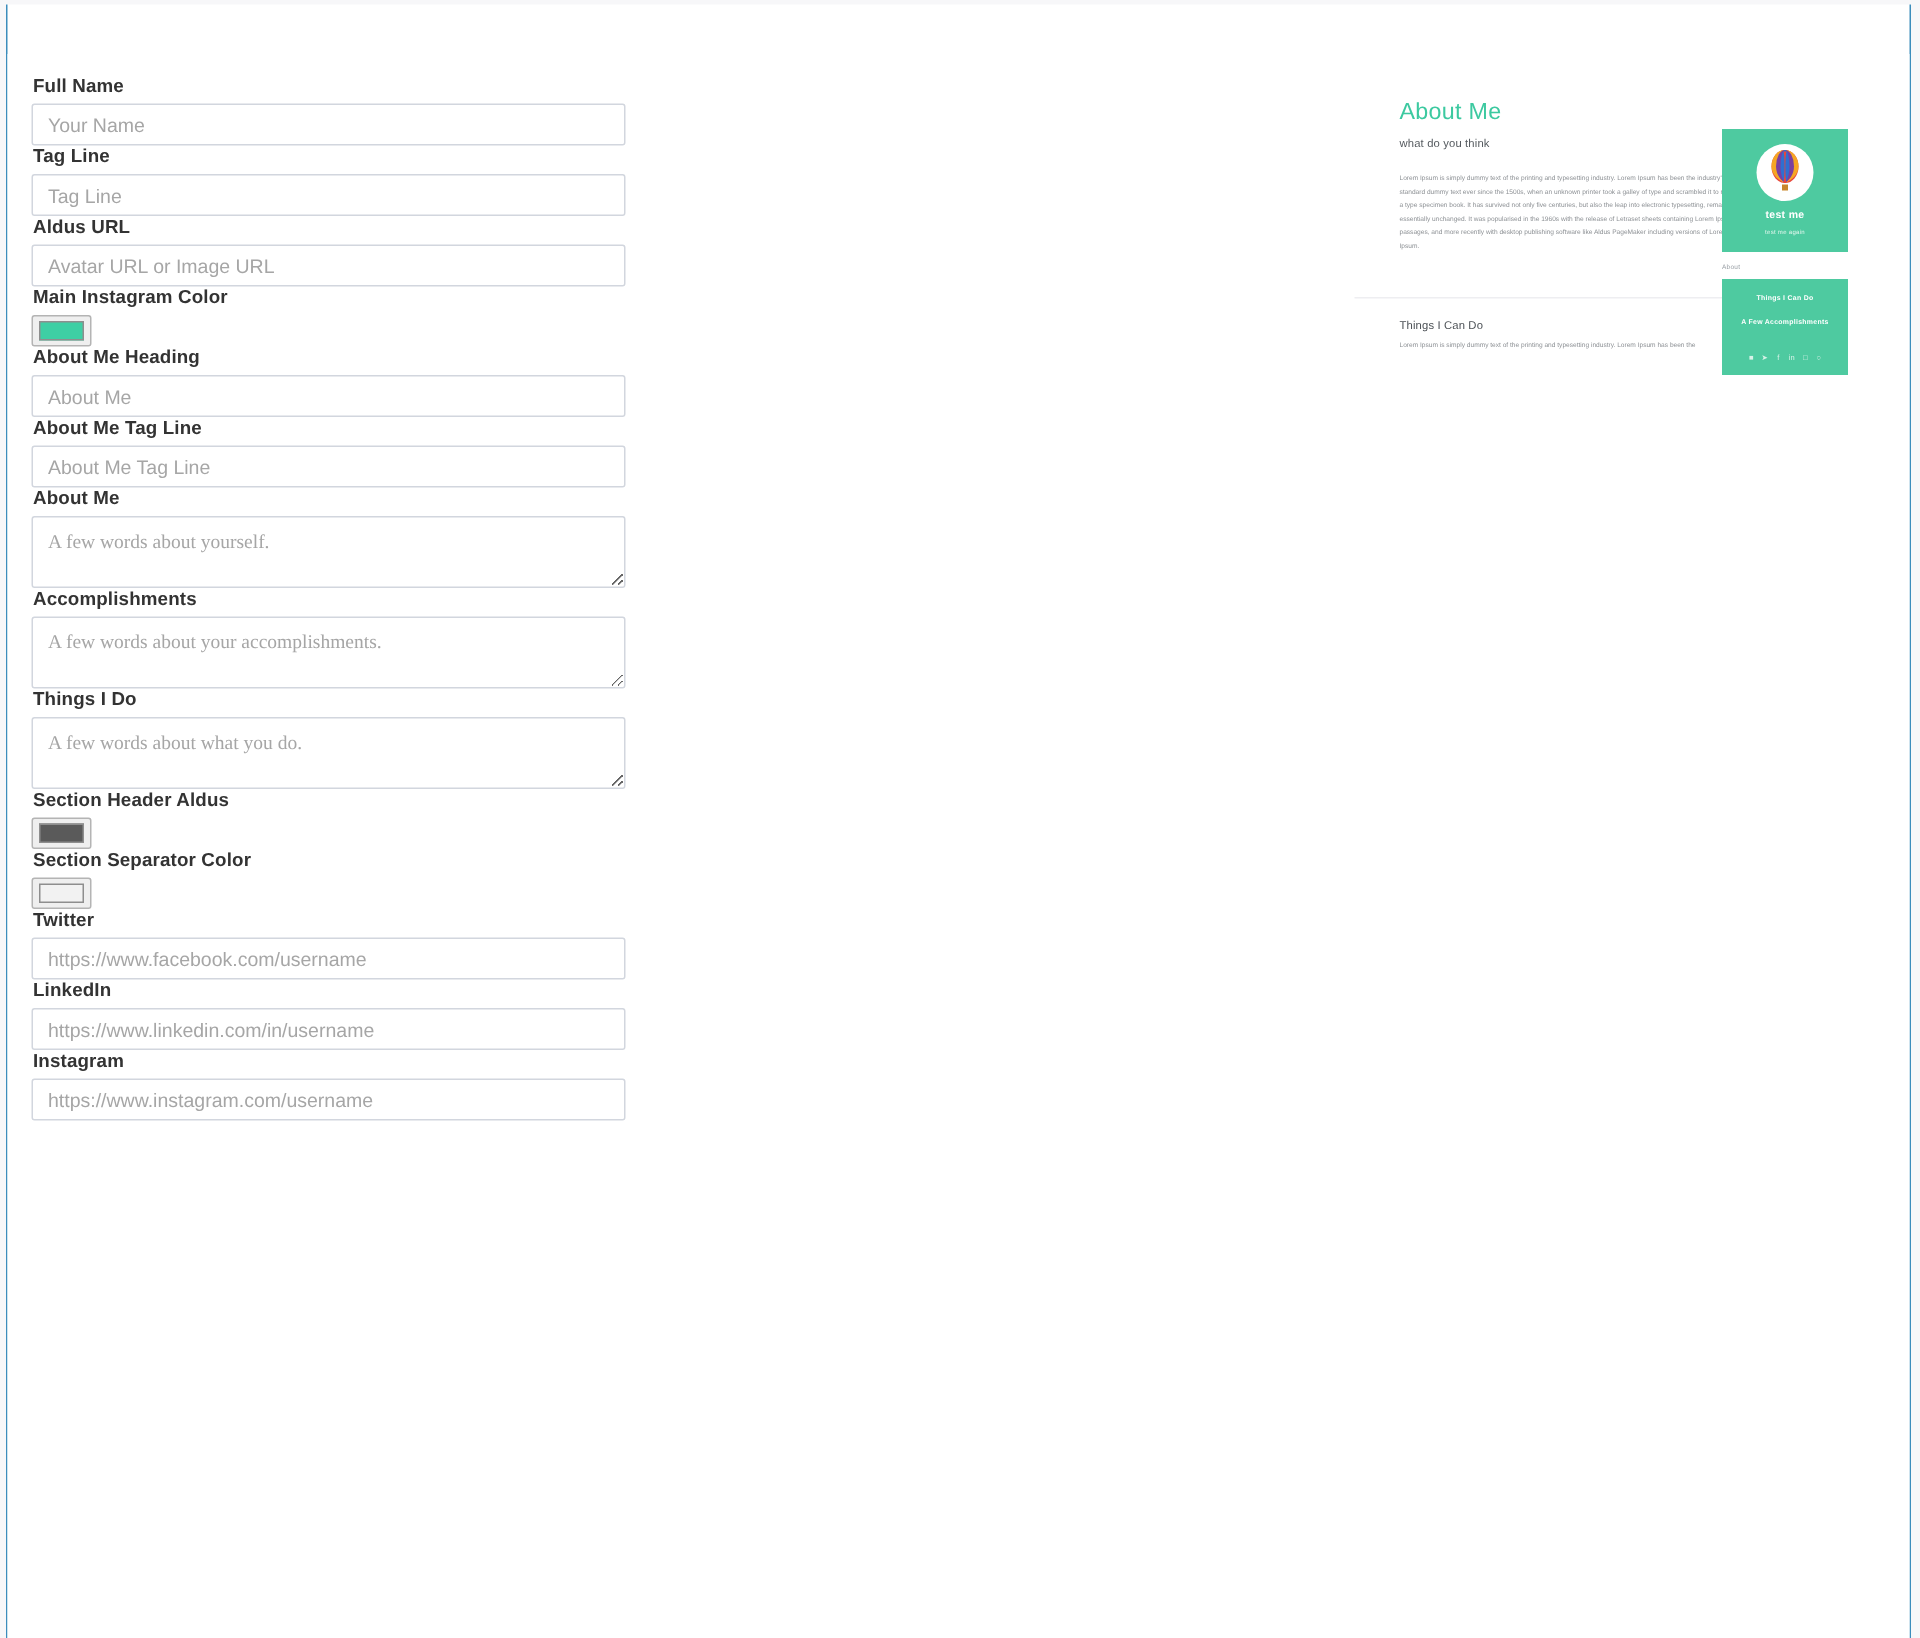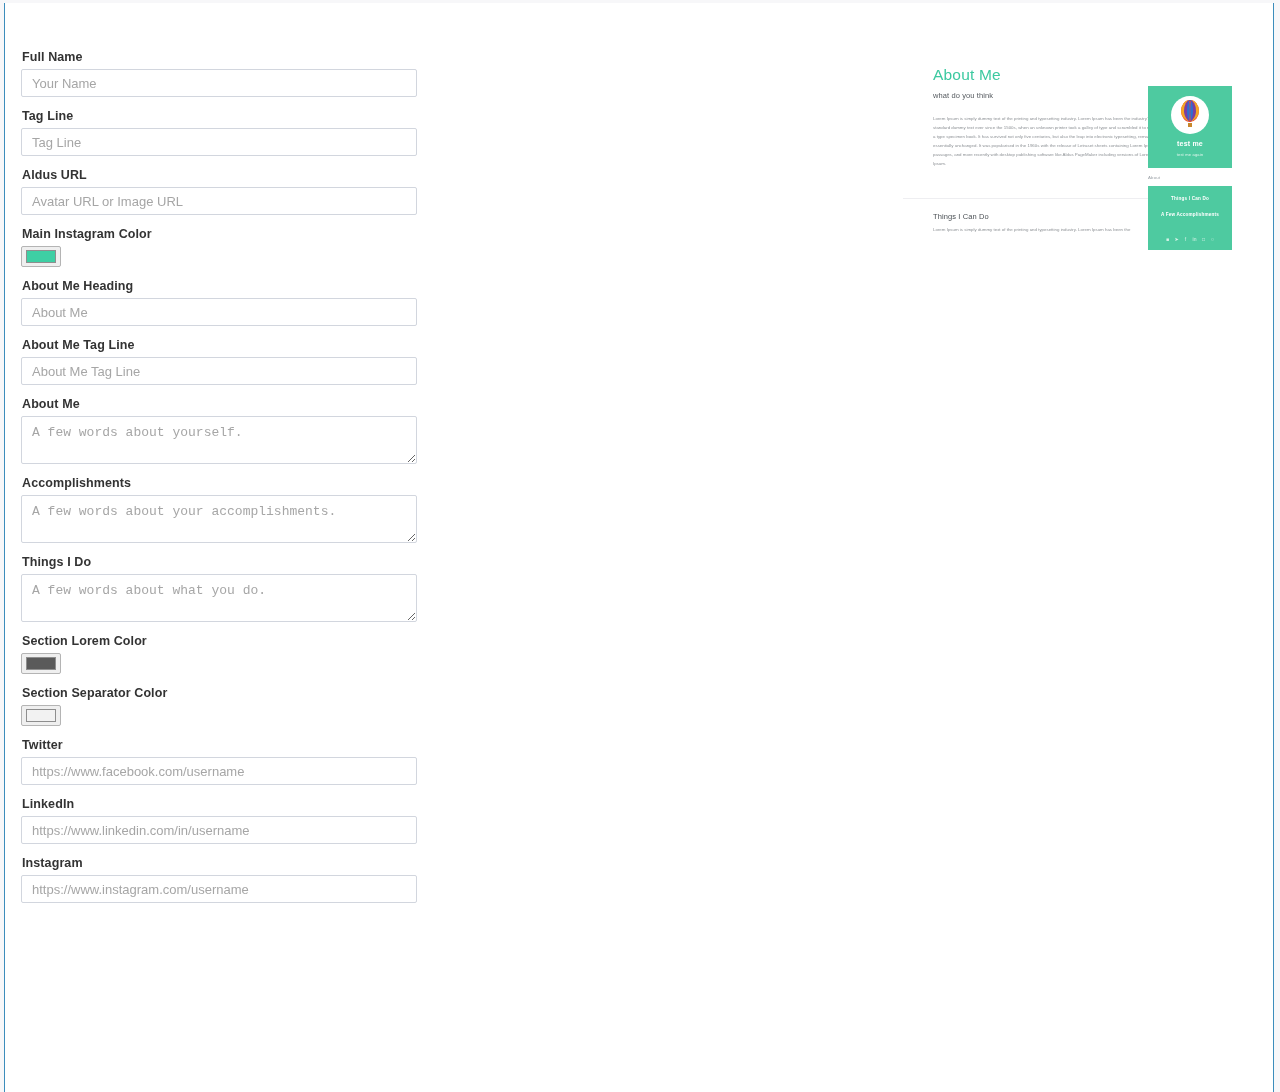--- a/index.html
+++ b/index.html
@@ -52,21 +52,21 @@
     background: #ffffff;
   }
 
   
   #form-col {
     position: absolute;
     left: 16px;
     top: 14px;
     width: 400px;
   }
-  .fgroup { margin-bottom: 12px; }
+  .fgroup { }
   .flabel {
     display: block;
     font-size: 12.5px;
     font-weight: bold;
     color: #333333;
     margin: 0 0 5px 1px;
     letter-spacing: .1px;
   }
   .finput {
     display: block;
@@ -81,21 +81,21 @@
     border: 1px solid #d2d6de;
     border-radius: 2px;
     outline: none;
   }
   .ftext {
     display: block;
     box-sizing: border-box;
     width: 396px;
     height: 48px;
     padding: 7px 10px;
-    font-family: Liberation Mono, monospace;
+    font-family: Liberation Serif, serif;
     font-size: 13px;
     color: #555555;
     background: #ffffff;
     border: 1px solid #d2d6de;
     border-radius: 2px;
     outline: none;
     resize: vertical;
     line-height: 1.35;
   }
   .finput::placeholder, .ftext::placeholder { color: #a6a6a6; opacity: 1; }
@@ -300,21 +300,21 @@
         </div>
         <div class="fgroup">
           <label class="flabel">Accomplishments</label>
           <textarea class="ftext" placeholder="A few words about your accomplishments." style=""></textarea>
         </div>
         <div class="fgroup">
           <label class="flabel">Things I Do</label>
           <textarea class="ftext" placeholder="A few words about what you do." style=""></textarea>
         </div>
         <div class="fgroup">
-          <label class="flabel">Section Lorem Color</label>
+          <label class="flabel">Section Header Aldus</label>
           <div class="cswatch">
             <i style="background: rgb(90, 90, 90);"></i>
           </div>
         </div>
         <div class="fgroup">
           <label class="flabel">Section Separator Color</label>
           <div class="cswatch">
             <i style="background: rgb(242, 242, 242);"></i>
           </div>
         </div>

